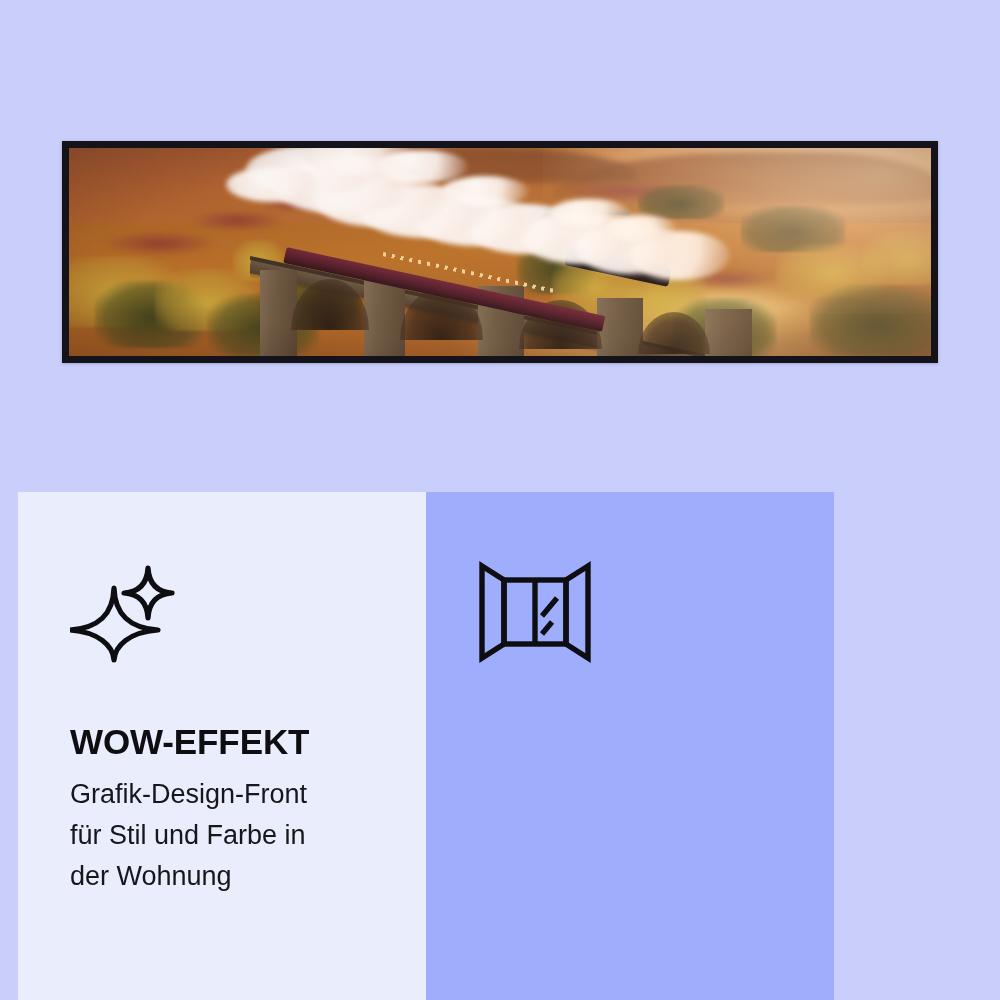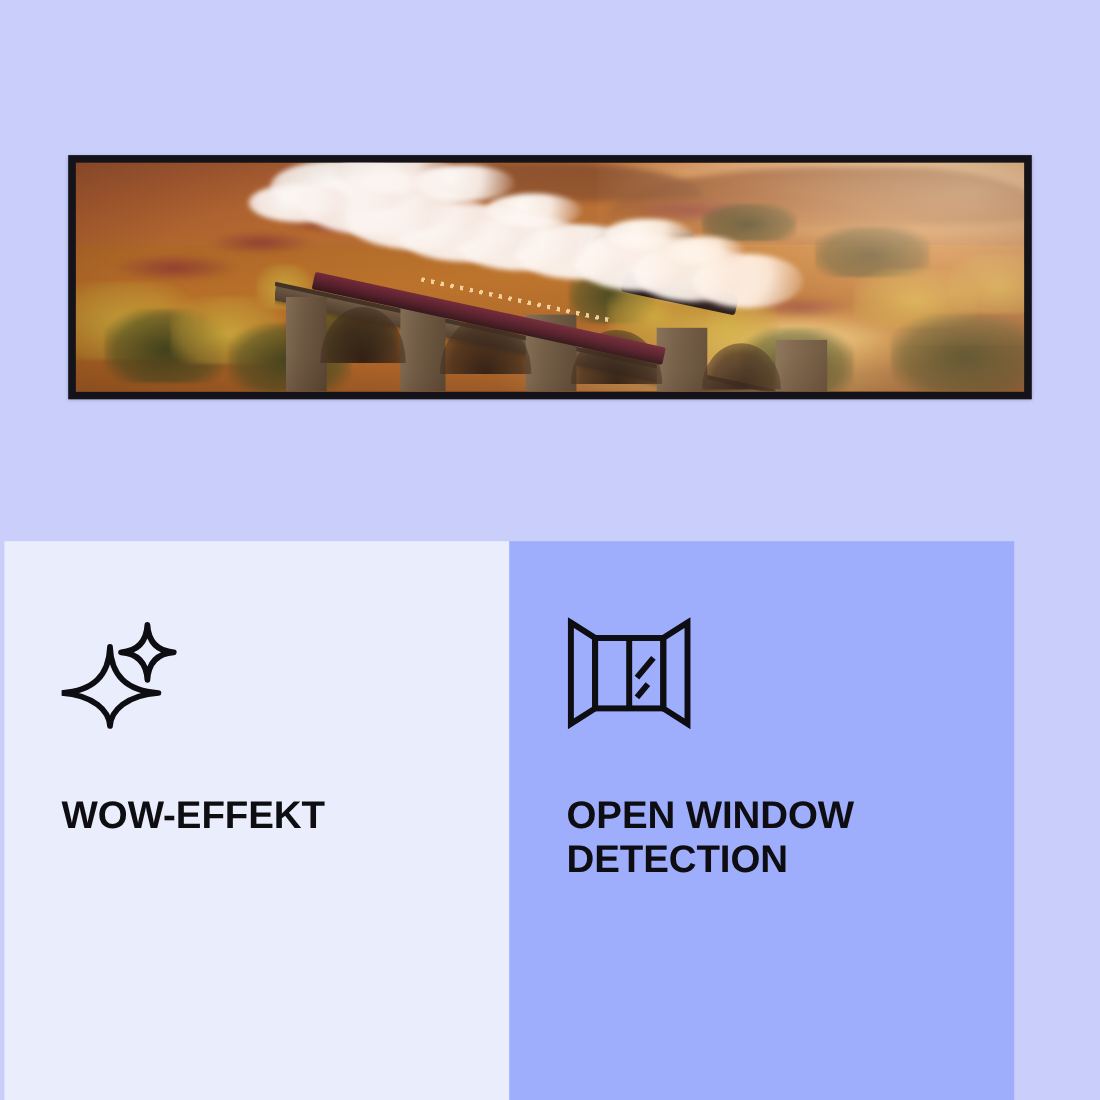--- a/index.html
+++ b/index.html
@@ -209,22 +209,22 @@
     left:0; top:0; width:100%; height:100%;
     background:linear-gradient(255deg, rgba(255,198,152,.30) 0%, rgba(255,200,150,.08) 42%, rgba(120,60,40,.06) 100%);
   }
   #vignette {
     left:0; top:0; width:100%; height:100%;
     background:radial-gradient(ellipse 82% 88% at 50% 48%, rgba(0,0,0,0) 52%, rgba(40,16,8,.30) 100%);
   }
 
   
   #panels {
-    position:absolute; left:4px; top:492px;
-    width:918px; height:508px;
+    position:absolute; left:18px; top:492px;
+    width:816px; height:508px;
     display:flex;
   }
   .panel {
     position:relative;
     width:500px; height:508px;
     padding:68px 52px 0 52px;
   }
   #panel-left  { background:#eaedfc; }
   #panel-right { background:#9faefc; }
 
@@ -360,36 +360,37 @@
     <div class="panel" id="panel-left">
       <div class="panel-icon">
         <svg width="110" height="104" viewBox="0 0 110 104" fill="none" stroke="#0d0d12" stroke-width="5.2" stroke-linejoin="round" stroke-linecap="round">
 
           <path d="M40 32 C41 58 55 72 84 74 C55 76 41 90 40 104 C39 90 25 76 -4 74 C25 72 39 58 40 32 Z" transform="translate(4,-4)"></path>
 
           <path d="M82 8 C83 24 91 32 106 33 C91 34 83 42 82 58 C81 42 73 34 58 33 C73 32 81 24 82 8 Z" transform="translate(-4,0)"></path>
         </svg>
       </div>
       <div class="panel-title">WOW-EFFEKT</div>
+      <div class="panel-body">Grafik-Design-Front
+für Stil und Farbe in
+der Wohnung</div>
     </div>
 
     <div class="panel" id="panel-right">
       <div class="panel-icon">
         <svg width="114" height="104" viewBox="0 0 114 104" fill="none" stroke="#0d0d12" stroke-width="5.4" stroke-linejoin="miter" stroke-linecap="butt">
 
           <path d="M4 6 L26 20 L26 84 L4 98 Z"></path>
 
           <path d="M110 6 L88 20 L88 84 L110 98 Z"></path>
 
           <rect x="26" y="20" width="62" height="64"></rect>
 
           <path d="M57 20 L57 84"></path>
 
           <path d="M64 56 L79 38"></path>
           <path d="M64 74 L74 62"></path>
         </svg>
       </div>
-      <div class="panel-title">OPEN WINDOW
-DETECTION</div>
     </div>
 
   </div>
 </div>
 
 </body></html>

